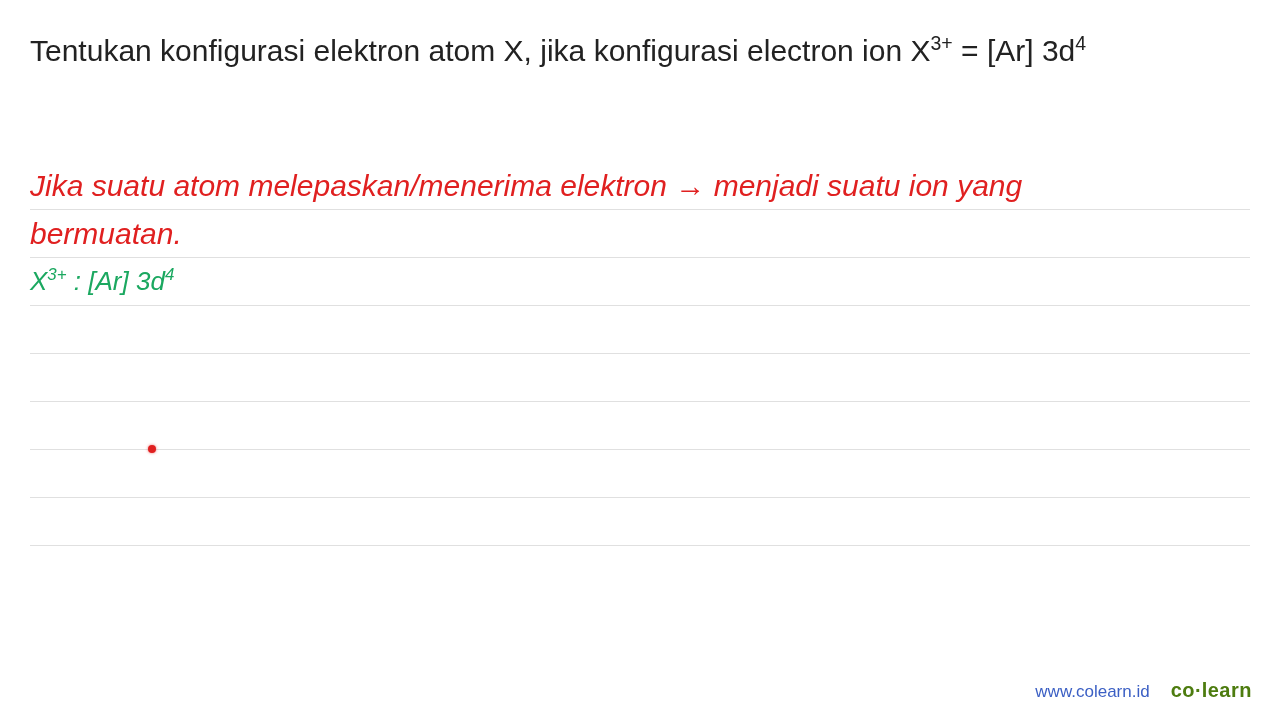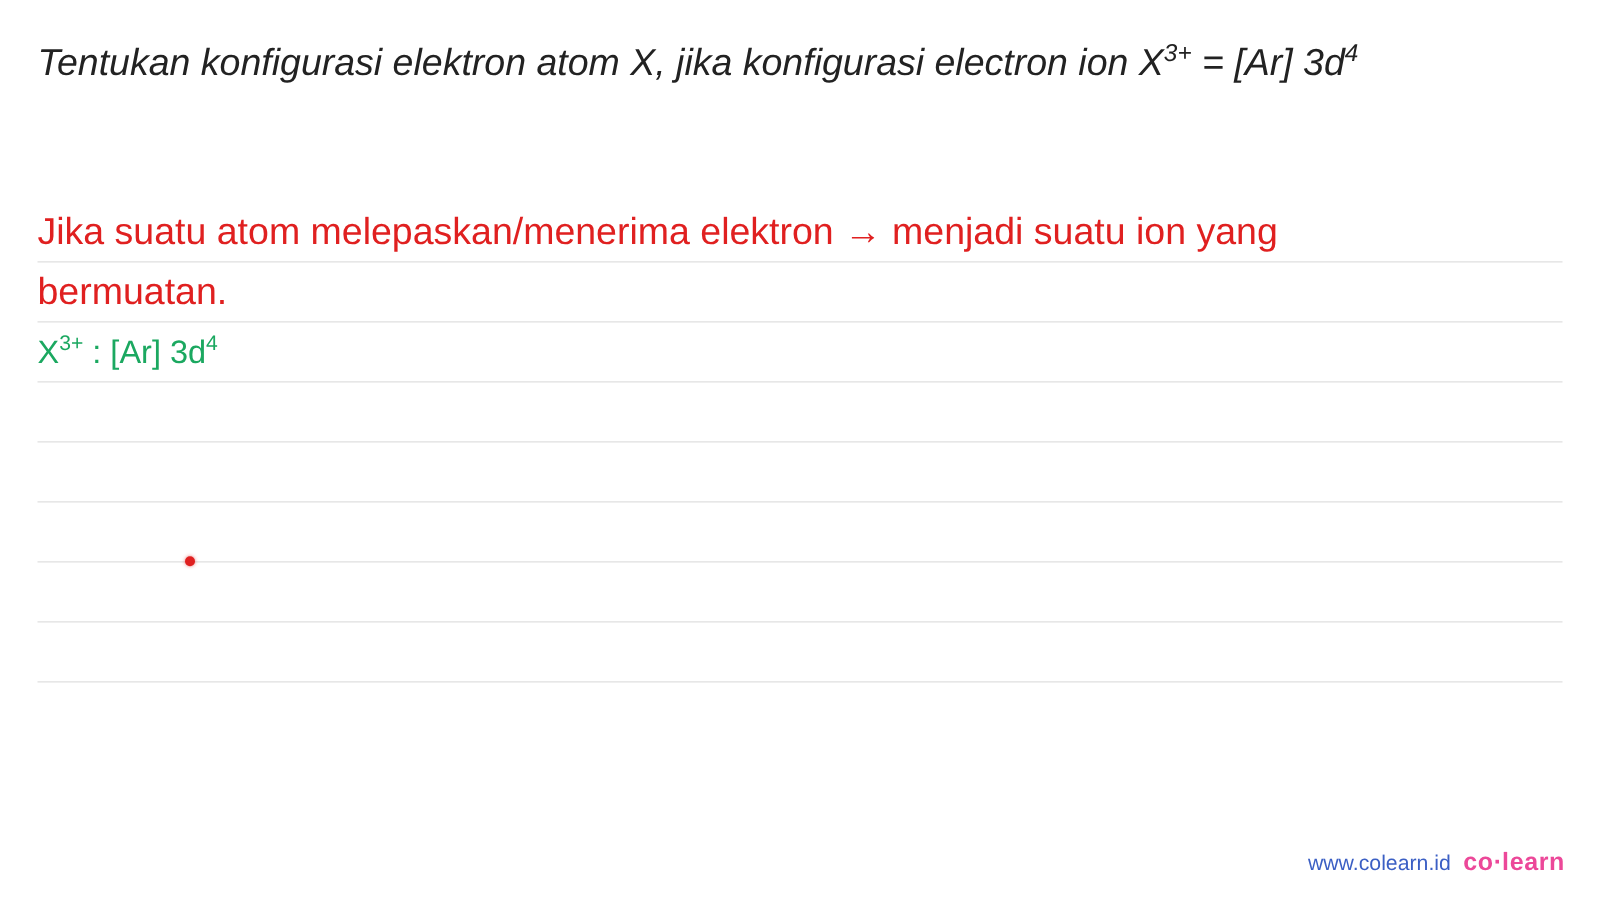--- a/index.html
+++ b/index.html
@@ -13,26 +13,26 @@
       background: #ffffff;
       font-family: 'Segoe UI', Tahoma, Arial, sans-serif;
       position: relative;
       overflow: hidden;
     }
     .question {
       padding: 30px 30px 10px 30px;
       font-size: 30px;
       color: #222222;
       line-height: 1.4;
-      font-style: italic;
     }
     .content-area {
       padding: 0 30px;
       margin-top: 80px;
       position: relative;
+      font-style: italic;
     }
     .rule-line {
       border-bottom: 1px solid #e0e0e0;
       height: 48px;
       display: flex;
       align-items: center;
     }
     .rule-line-empty {
       border-bottom: 1px solid #e0e0e0;
       height: 48px;
@@ -74,24 +74,25 @@
       right: 28px;
       display: flex;
       align-items: baseline;
       gap: 10px;
     }
     .footer-url {
       color: #3b5fc4;
       font-size: 17px;
     }
     .footer-logo {
-      color: #ec4899;
+      color: #4d7c0f;
       font-size: 20px;
       font-weight: 600;
       letter-spacing: 0.5px;
+      margin-left: 11px;
     }
     .footer-logo .dot {
       letter-spacing: 0;
     }
   </style>
 </head>
 <body>
 
 <div class="question">
   <span>Tentukan konfigurasi elektron atom X, jika konfigurasi electron ion X</span><sup>3+</sup><span> = [Ar] 3d</span><sup>4</sup>

